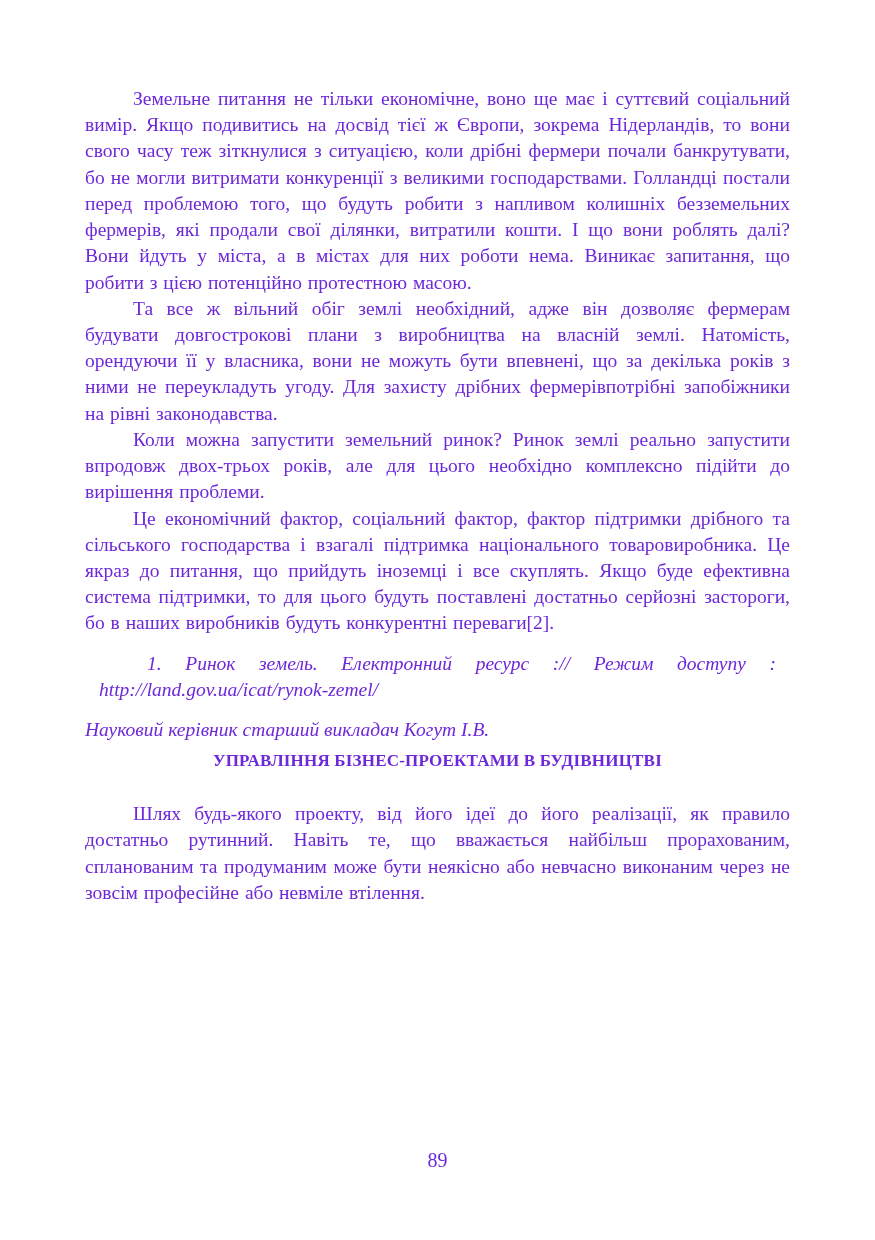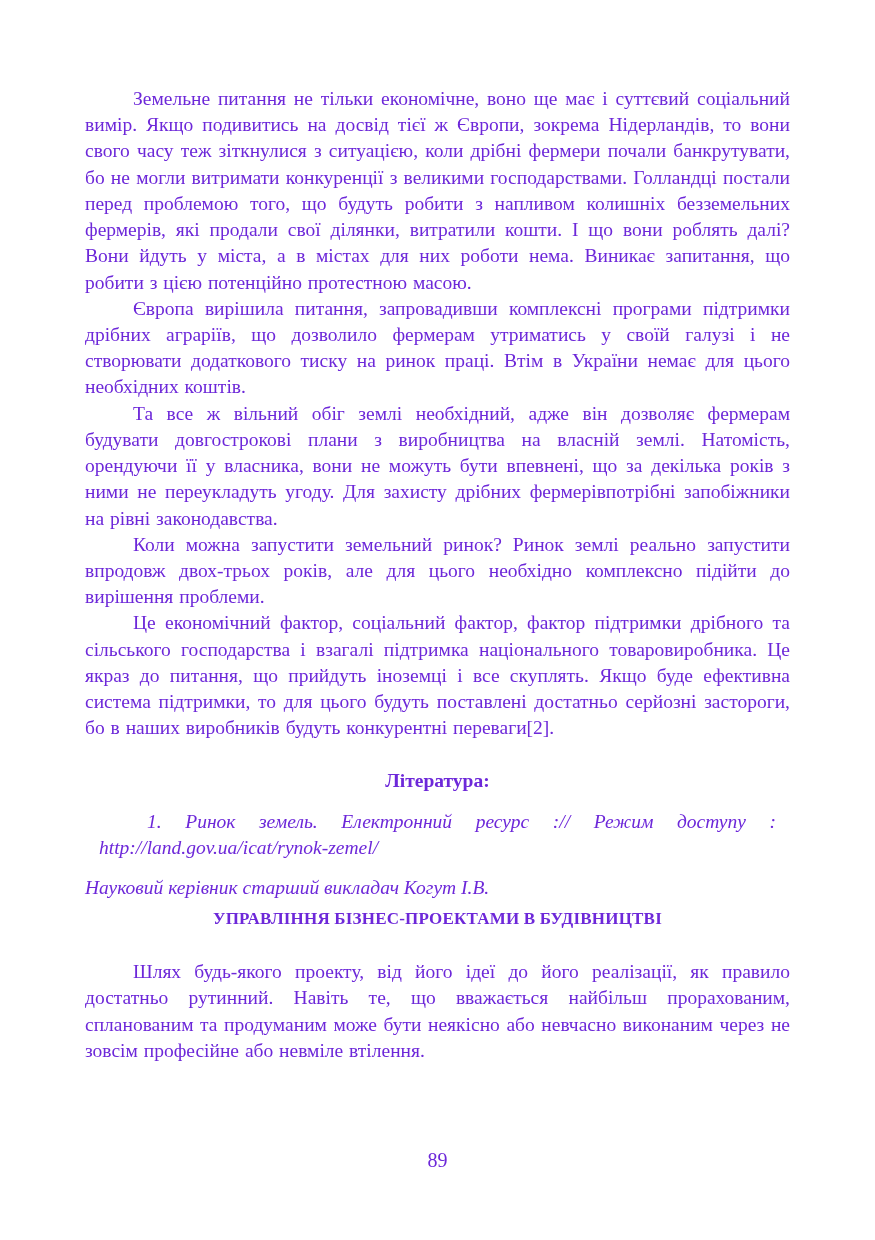--- a/index.html
+++ b/index.html
@@ -63,26 +63,24 @@
     font-size: 20px;
     margin-top: 33px;
   }
 </style>
 </head>
 <body>
 
 <div class="page">
 
   <p class="body-par">Земельне питання не тільки економічне, воно ще має і суттєвий соціальний вимір. Якщо подивитись на досвід тієї ж Європи, зокрема Нідерландів, то вони свого часу теж зіткнулися з ситуацією, коли дрібні фермери почали банкрутувати, бо не могли витримати конкуренції з великими господарствами. Голландці постали перед проблемою того, що будуть робити з напливом колишніх безземельних фермерів, які продали свої ділянки, витратили кошти. І що вони роблять далі? Вони йдуть у міста, а в містах для них роботи нема. Виникає запитання, що робити з цією потенційно протестною масою.</p>
-  <p class="body-par">Європа вирішила питання, запровадивши комплексні програми підтримки дрібних аграріїв, що дозволило фермерам утриматись у своїй галузі і не створювати додаткового тиску на ринок праці. Втім в України немає для цього необхідних коштів.</p>
   <p class="body-par">Та все ж вільний обіг землі необхідний, адже він дозволяє фермерам будувати довгострокові плани з виробництва на власній землі. Натомість, орендуючи її у власника, вони не можуть бути впевнені, що за декілька років з ними не переукладуть угоду. Для захисту дрібних фермерівпотрібні запобіжники на рівні законодавства.</p>
   <p class="body-par">Коли можна запустити земельний ринок? Ринок землі реально запустити впродовж двох-трьох років, але для цього необхідно комплексно підійти до вирішення проблеми.</p>
   <p class="body-par">Це економічний фактор, соціальний фактор, фактор підтримки дрібного та сільського господарства і взагалі підтримка національного товаровиробника. Це якраз до питання, що прийдуть іноземці і все скуплять. Якщо буде ефективна система підтримки, то для цього будуть поставлені достатньо серйозні застороги, бо в наших виробників будуть конкурентні переваги[2].</p>
 
-  <p class="lit-heading">Література:</p>
 
   <p class="lit-item">1. Ринок земель. Електронний ресурс :// Режим доступу : http://land.gov.ua/icat/rynok-zemel/</p>
 
   <p class="supervisor">Науковий керівник старший викладач Когут І.В.</p>
 
   <h1 class="article-title" style="font-size:17px;margin-top:7px;">УПРАВЛІННЯ БІЗНЕС-ПРОЕКТАМИ В БУДІВНИЦТВІ</h1>
 
   <p class="body-par">Шлях будь-якого проекту, від його ідеї до його реалізації, як правило достатньо рутинний. Навіть те, що вважається найбільш прорахованим, спланованим та продуманим може бути неякісно або невчасно виконаним через не зовсім професійне або невміле втілення.</p>
 
   <div class="page-number">89</div>

